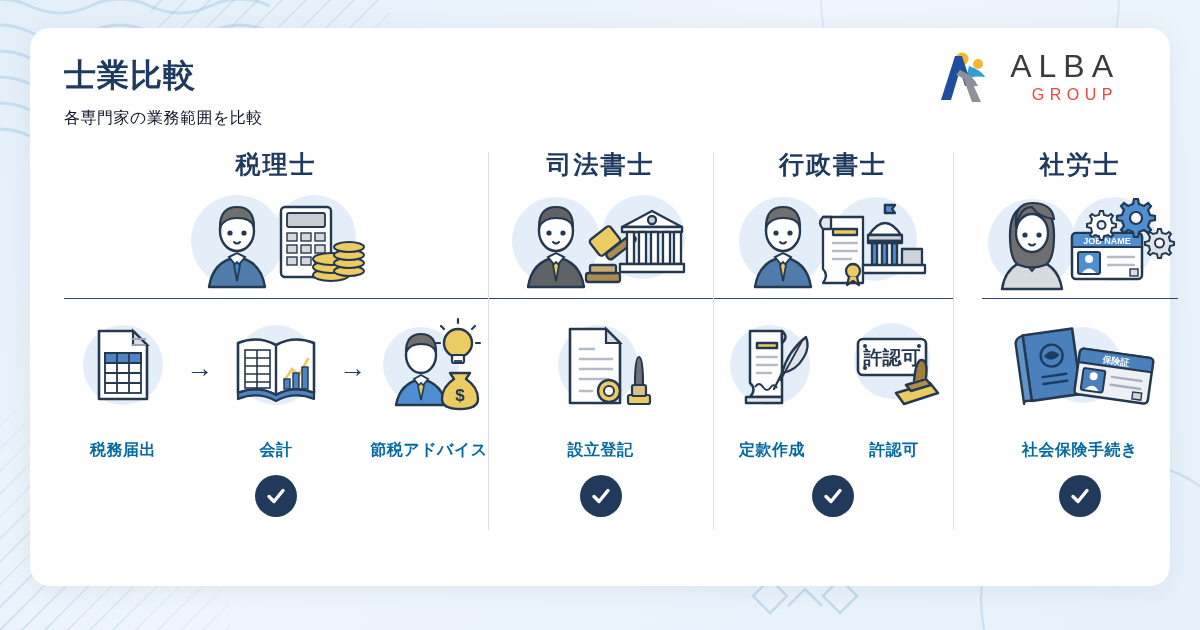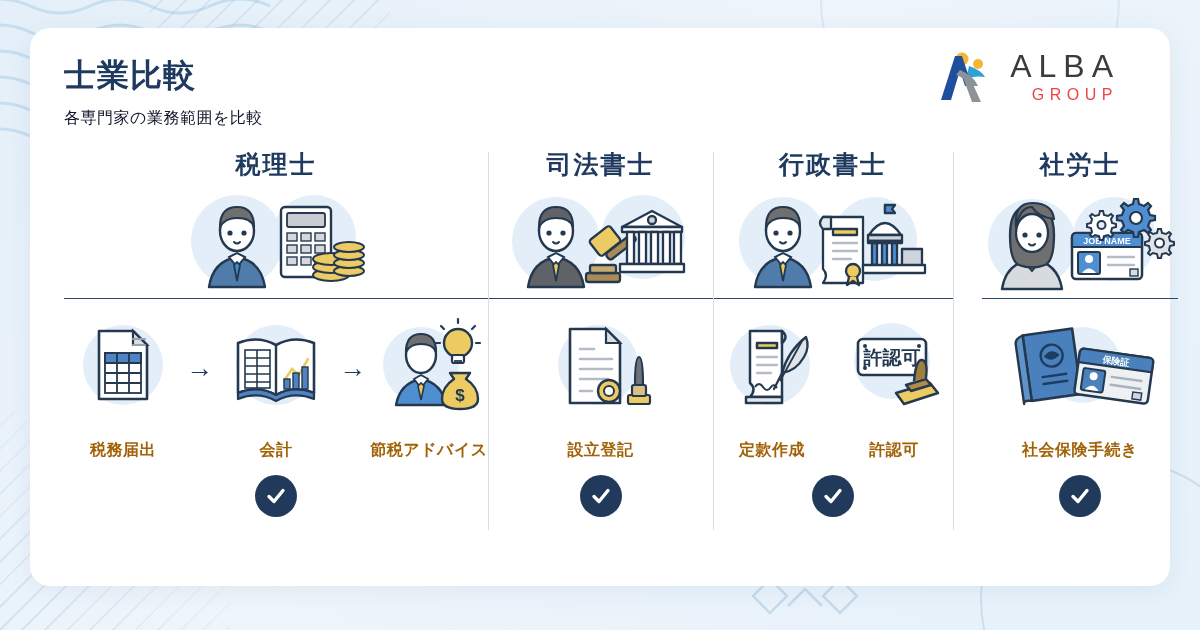--- a/index.html
+++ b/index.html
@@ -185,21 +185,21 @@
   }
   .item-icon {
     height: 104px;
     display: flex;
     align-items: center;
     justify-content: center;
   }
   .item-label {
     font-size: 16px;
     font-weight: 700;
-    color: #a16207;
+    color: #0369a1;
     letter-spacing: .5px;
     margin-top: 2px;
     white-space: nowrap;
   }
   .arrow {
     color: #1e3a5f;
     font-size: 27px;
     line-height: 1;
     margin-top: 42px;
     font-weight: 700;

